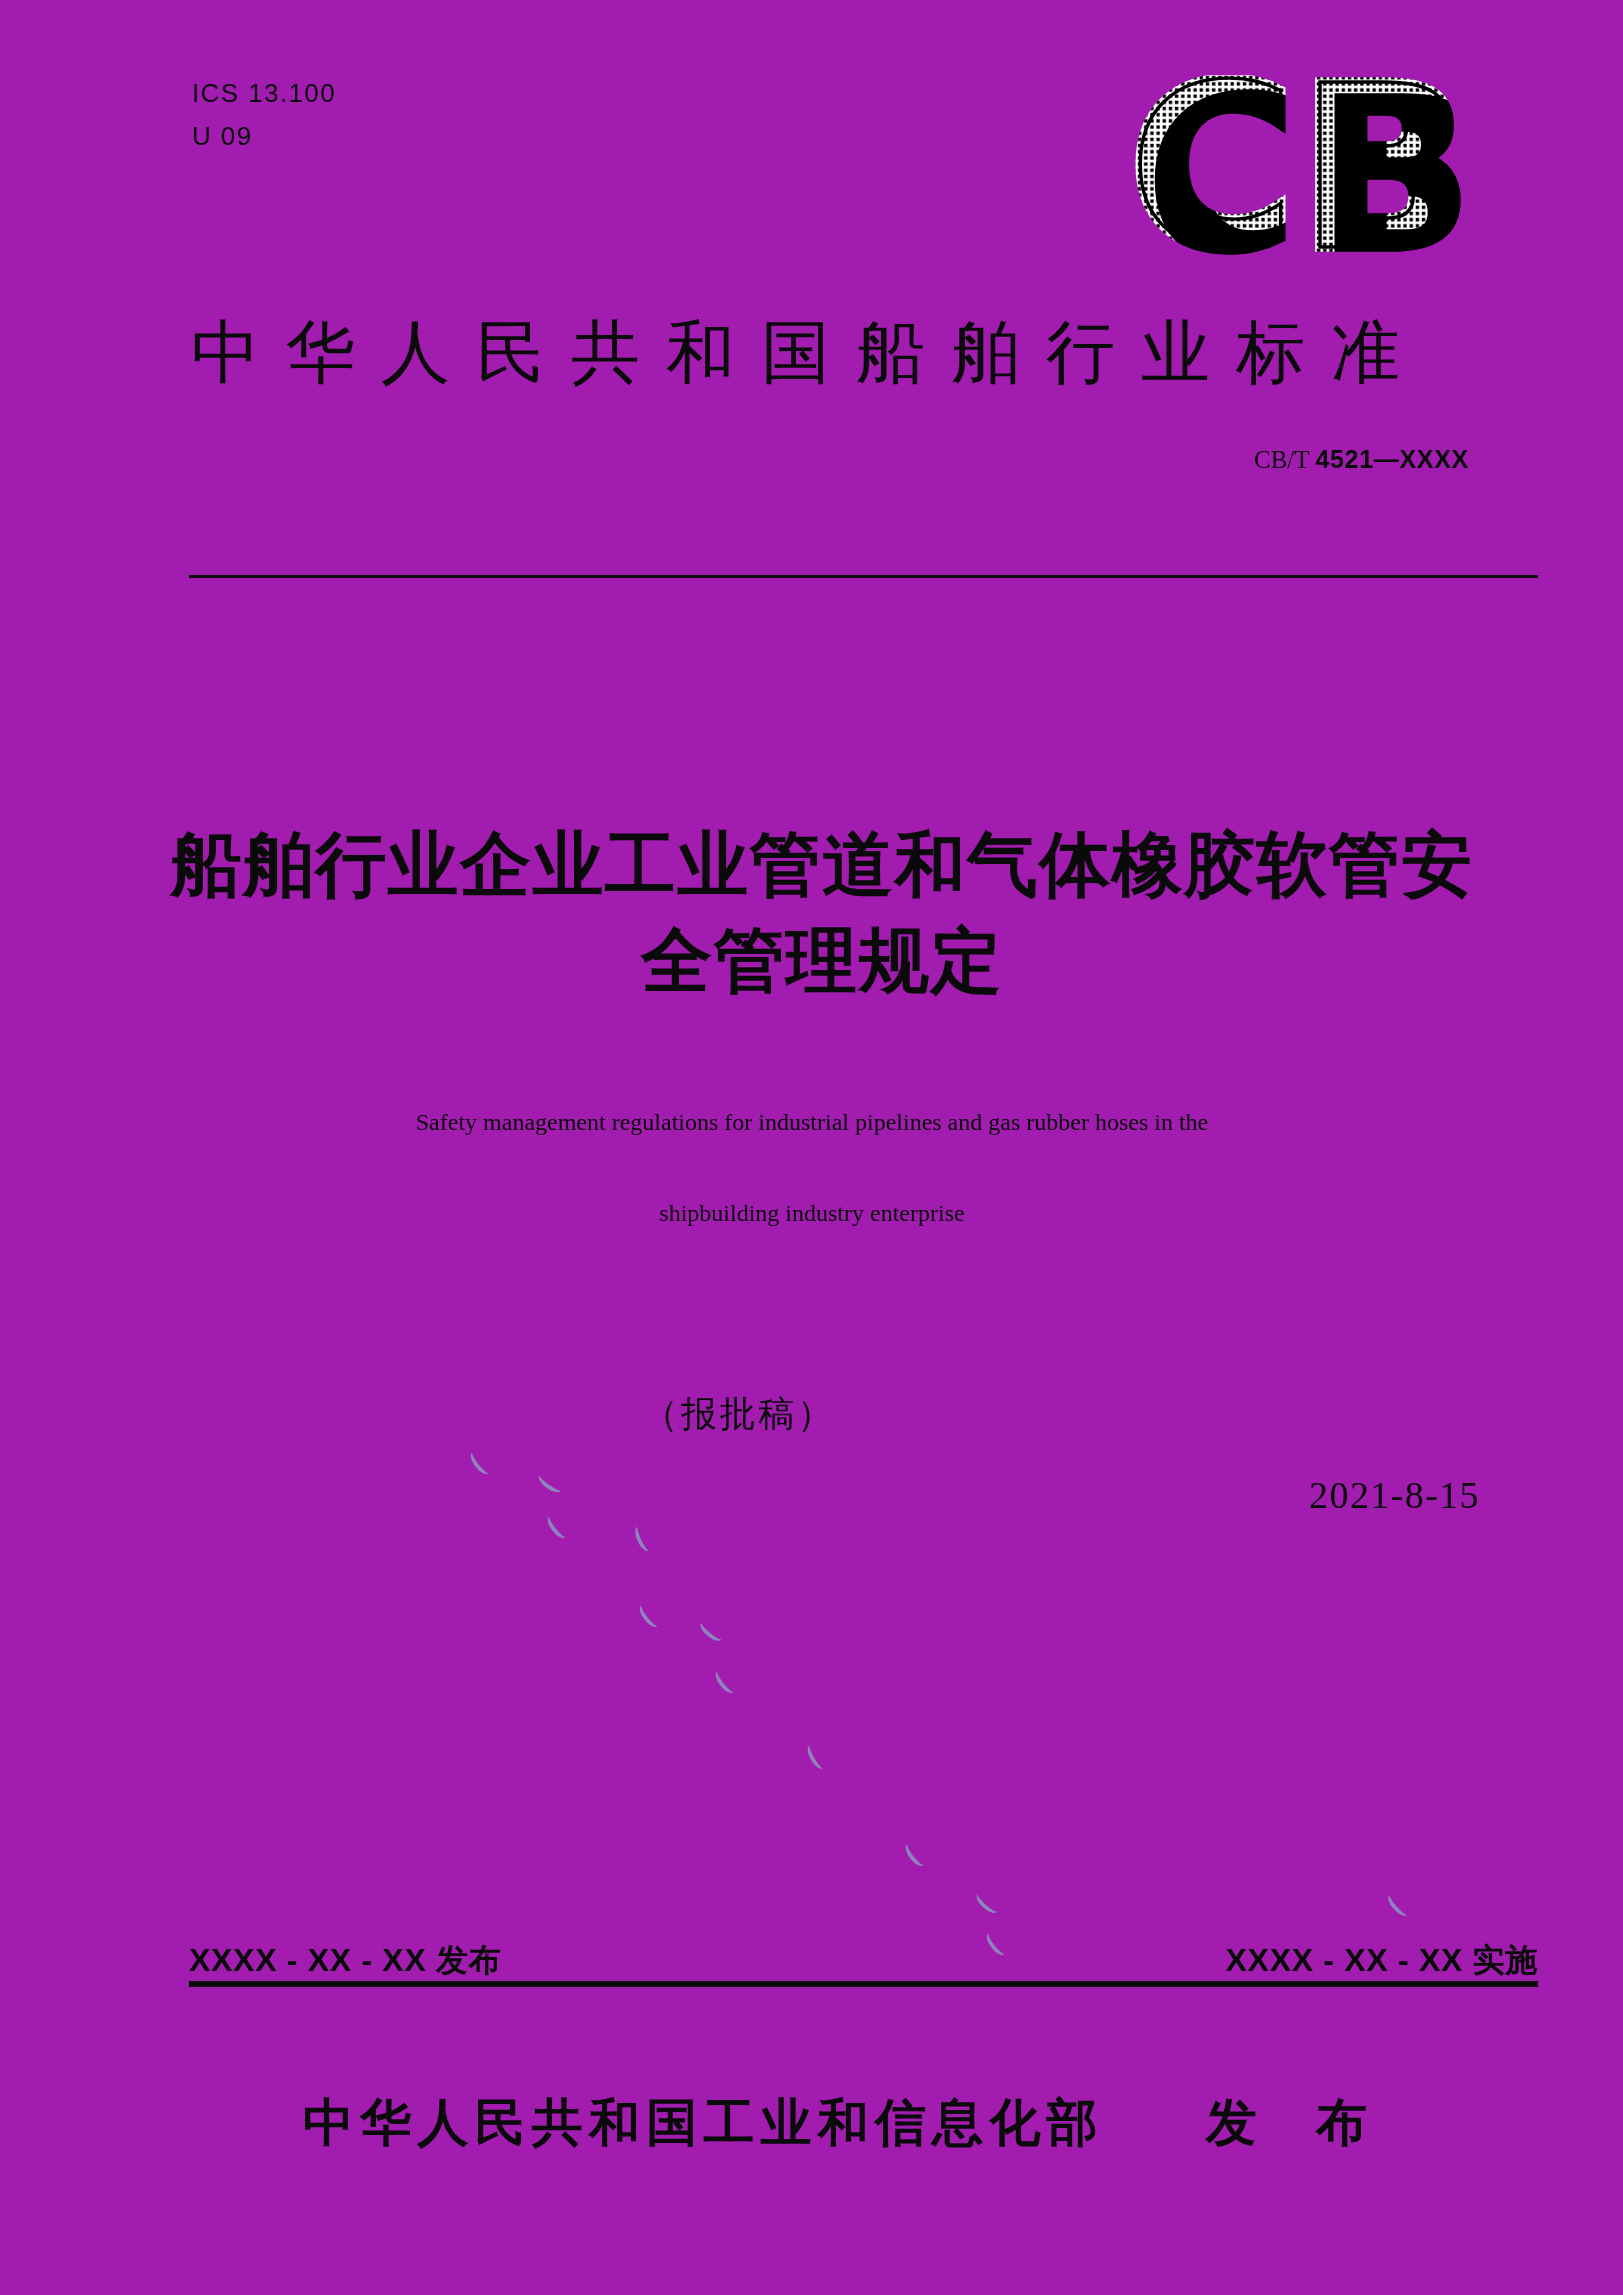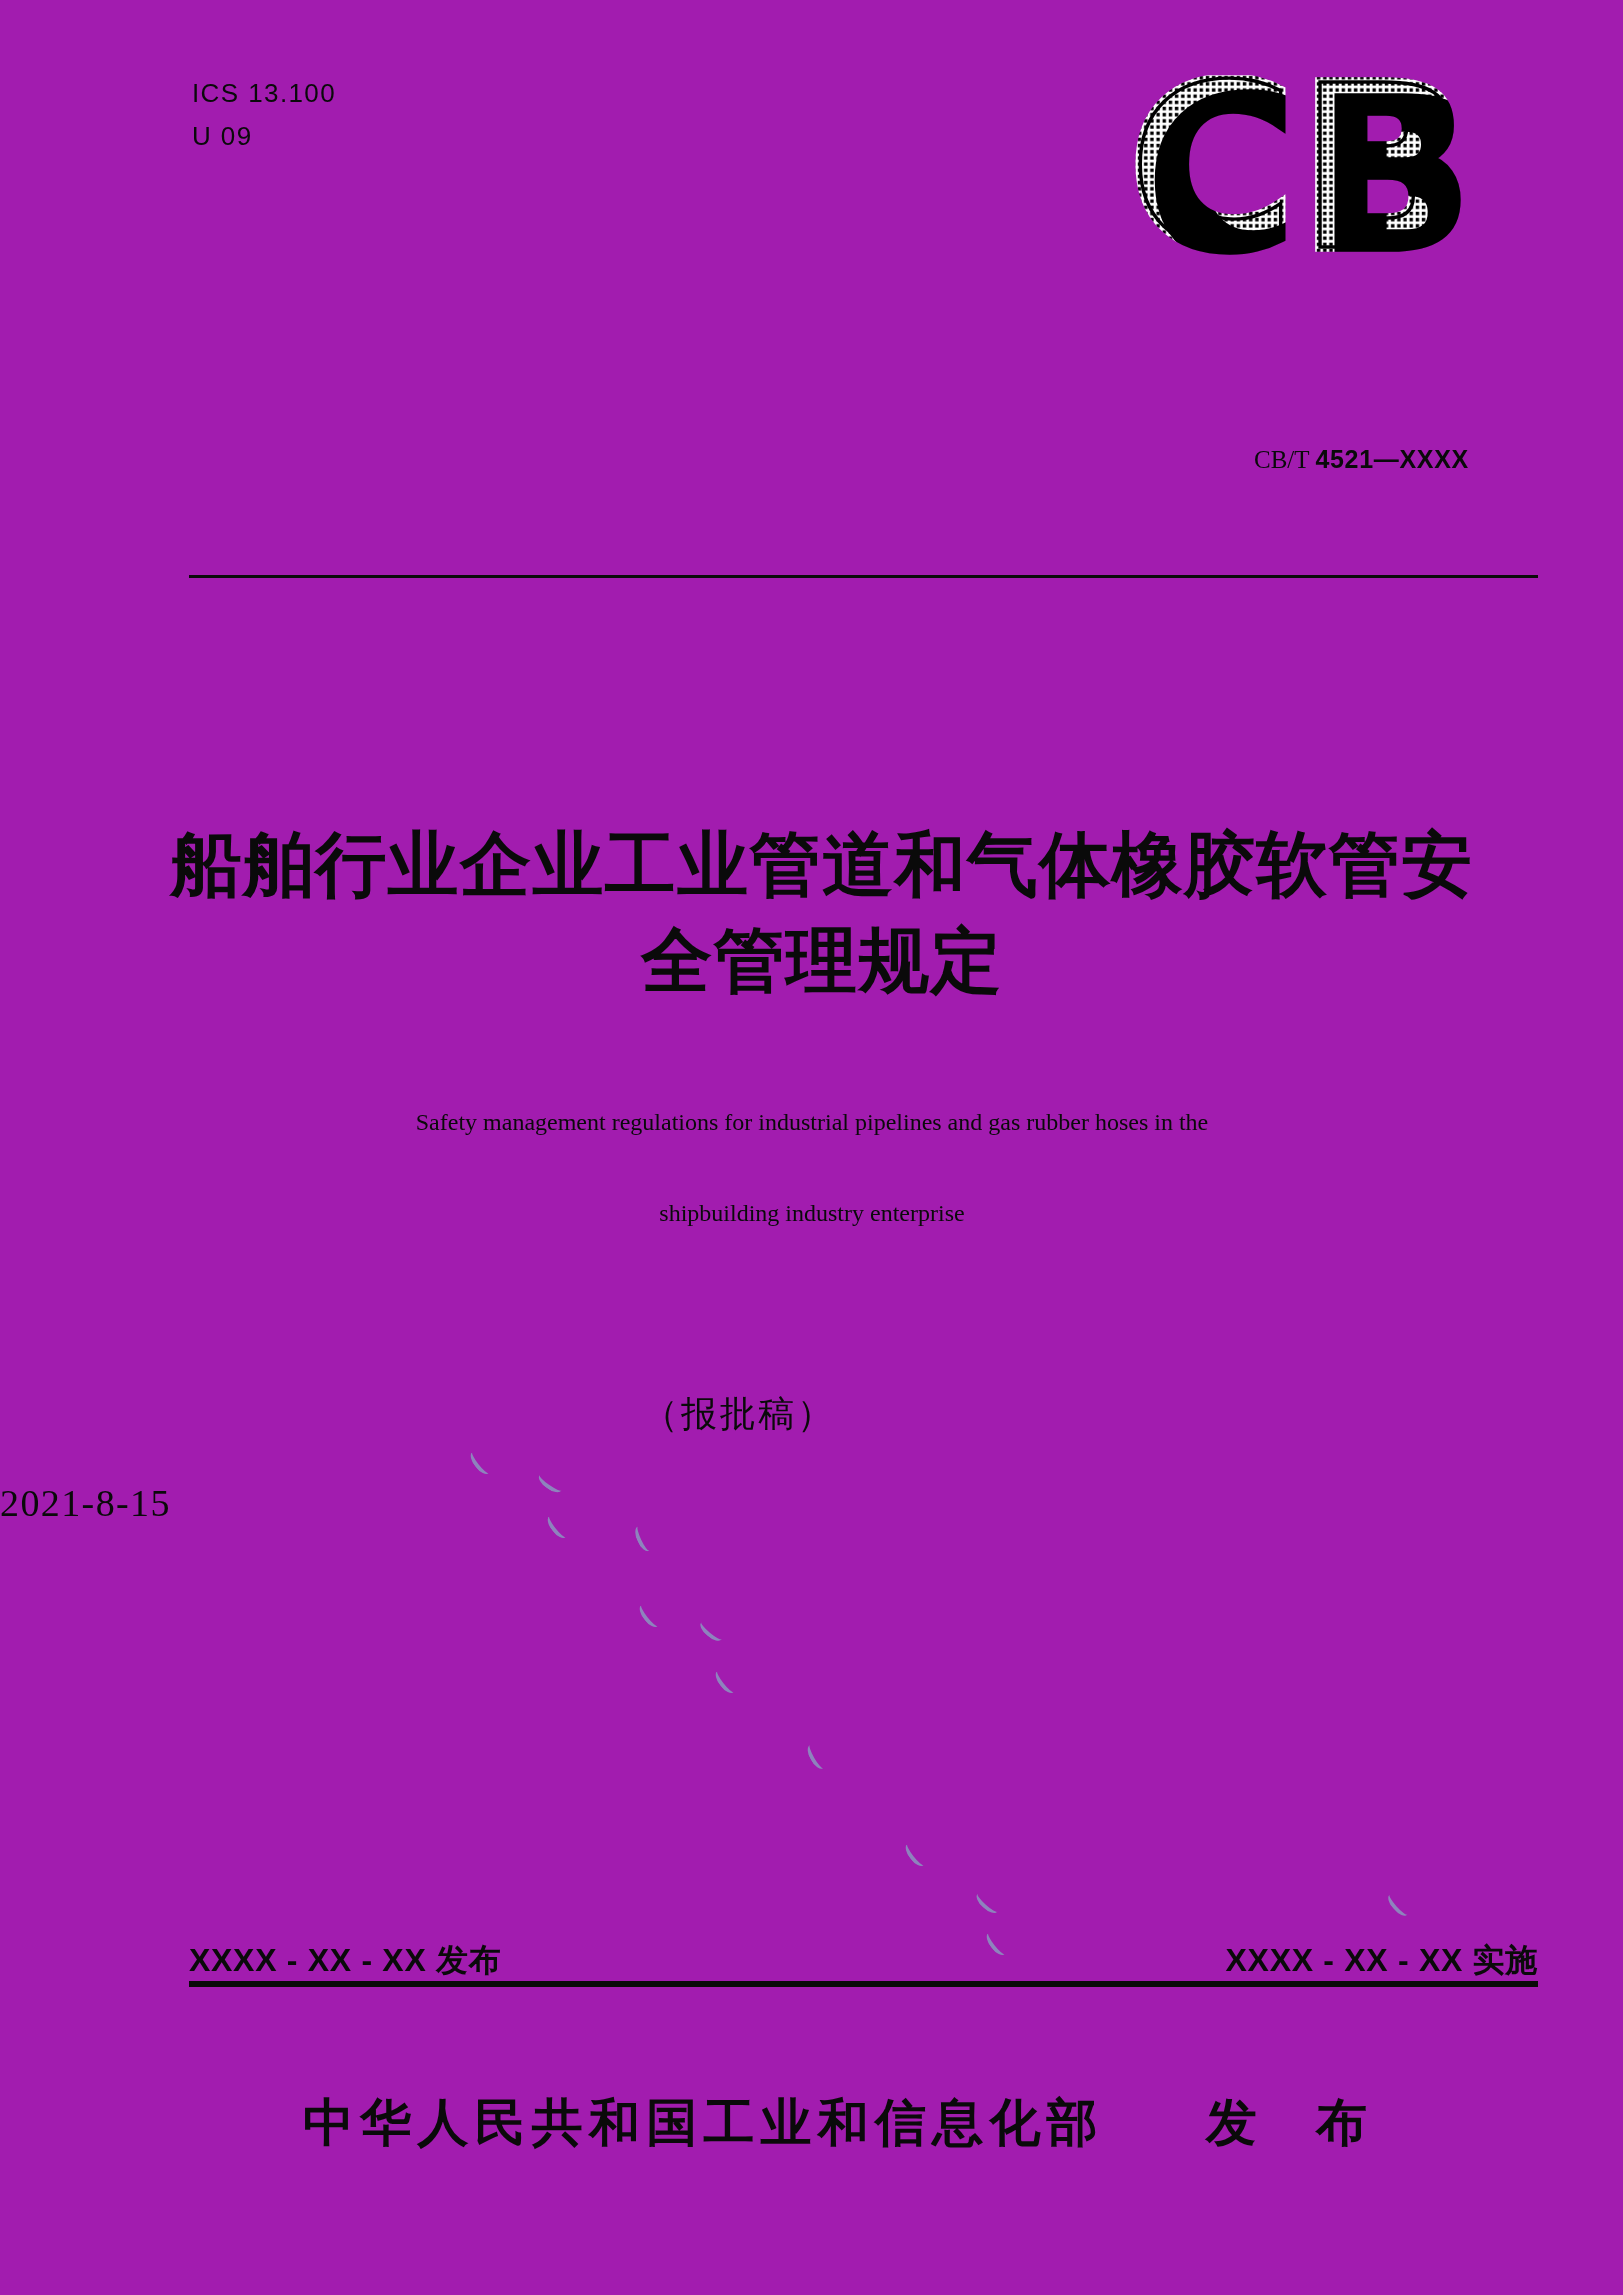--- a/index.html
+++ b/index.html
@@ -47,23 +47,23 @@
     font-size:24px;font-weight:500;line-height:91px;
   }
   .draft-note{
     position:absolute;left:0;top:1390px;width:1478px;
     text-align:center;
     font-family:"Liberation Serif", serif;
     font-size:36px;font-weight:500;letter-spacing:2.7px;
   }
   .draft-date{
     position:absolute;left:0;top:1473px;width:1480px;
-    text-align:left;
+    text-align:right;
     font-family:"Liberation Serif", serif;
-    font-size:38px;letter-spacing:1.4px;margin-top:8px;
+    font-size:38px;letter-spacing:1.4px;
   }
   .wm{position:absolute;width:9.6px;height:27.4px;
     border-left:4.8px solid rgba(125,216,200,0.55);
     border-radius:60% 0 0 60%;
     transform:rotate(-38deg);
   }
   .dates-row{
     position:absolute;left:189px;top:1939px;width:1349px;
     display:flex;justify-content:space-between;
     font-size:32px;font-weight:bold;letter-spacing:0.7px;
@@ -100,20 +100,21 @@
         <text x="250" y="250" text-anchor="middle" font-family="DejaVu Sans, sans-serif" font-weight="bold" font-size="330" letter-spacing="6" fill="#ffffff" stroke="#ffffff" stroke-width="14">CB</text>
       </mask>
     </defs>
     <g mask="url(#cbmask)">
       <rect width="500" height="266" fill="url(#ht)"></rect>
       <text x="278" y="274" text-anchor="middle" font-family="DejaVu Sans, sans-serif" font-weight="bold" font-size="330" letter-spacing="6" fill="#000000" stroke="#000000" stroke-width="14">CB</text>
     </g>
     <text x="250" y="250" text-anchor="middle" font-family="DejaVu Sans, sans-serif" font-weight="bold" font-size="330" letter-spacing="6" fill="none" stroke="#000000" stroke-width="5">CB</text>
   </svg>
 
+  <div class="std-name">中华人民共和国船舶行业标准</div>
 
   <div class="std-number">
     <span class="prefix">CB/T </span><span class="rest">4521—XXXX</span>
   </div>
 
   <div class="rule-top"></div>
 
   <div class="title-cn">
     <div>船舶行业企业工业管道和气体橡胶软管安</div>
     <div>全管理规定</div>

